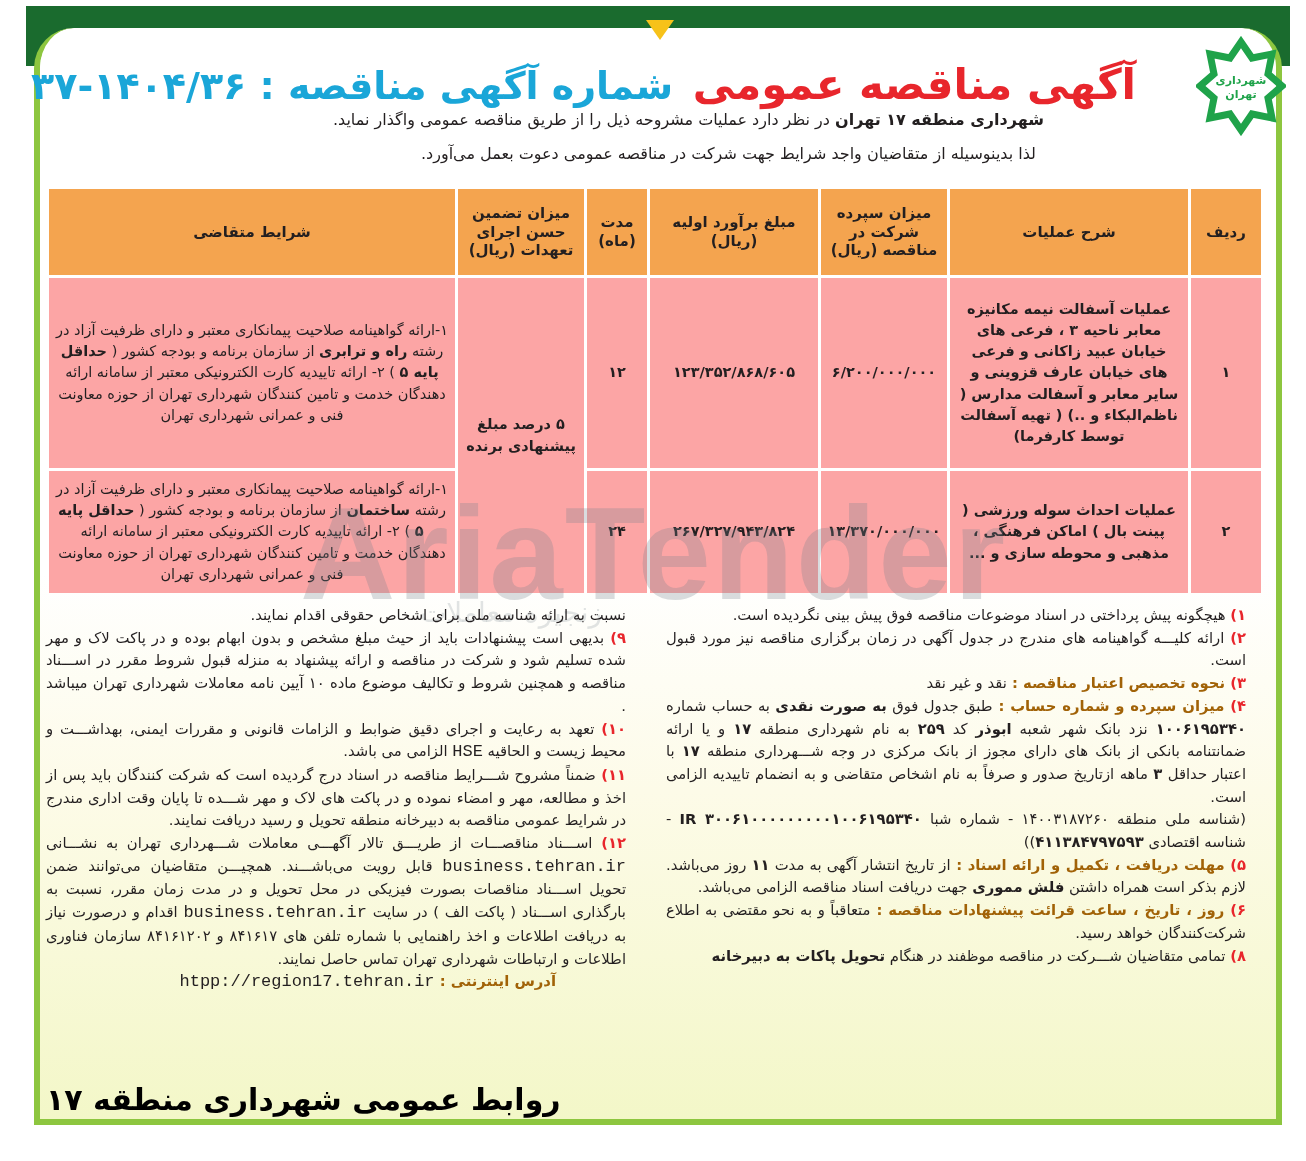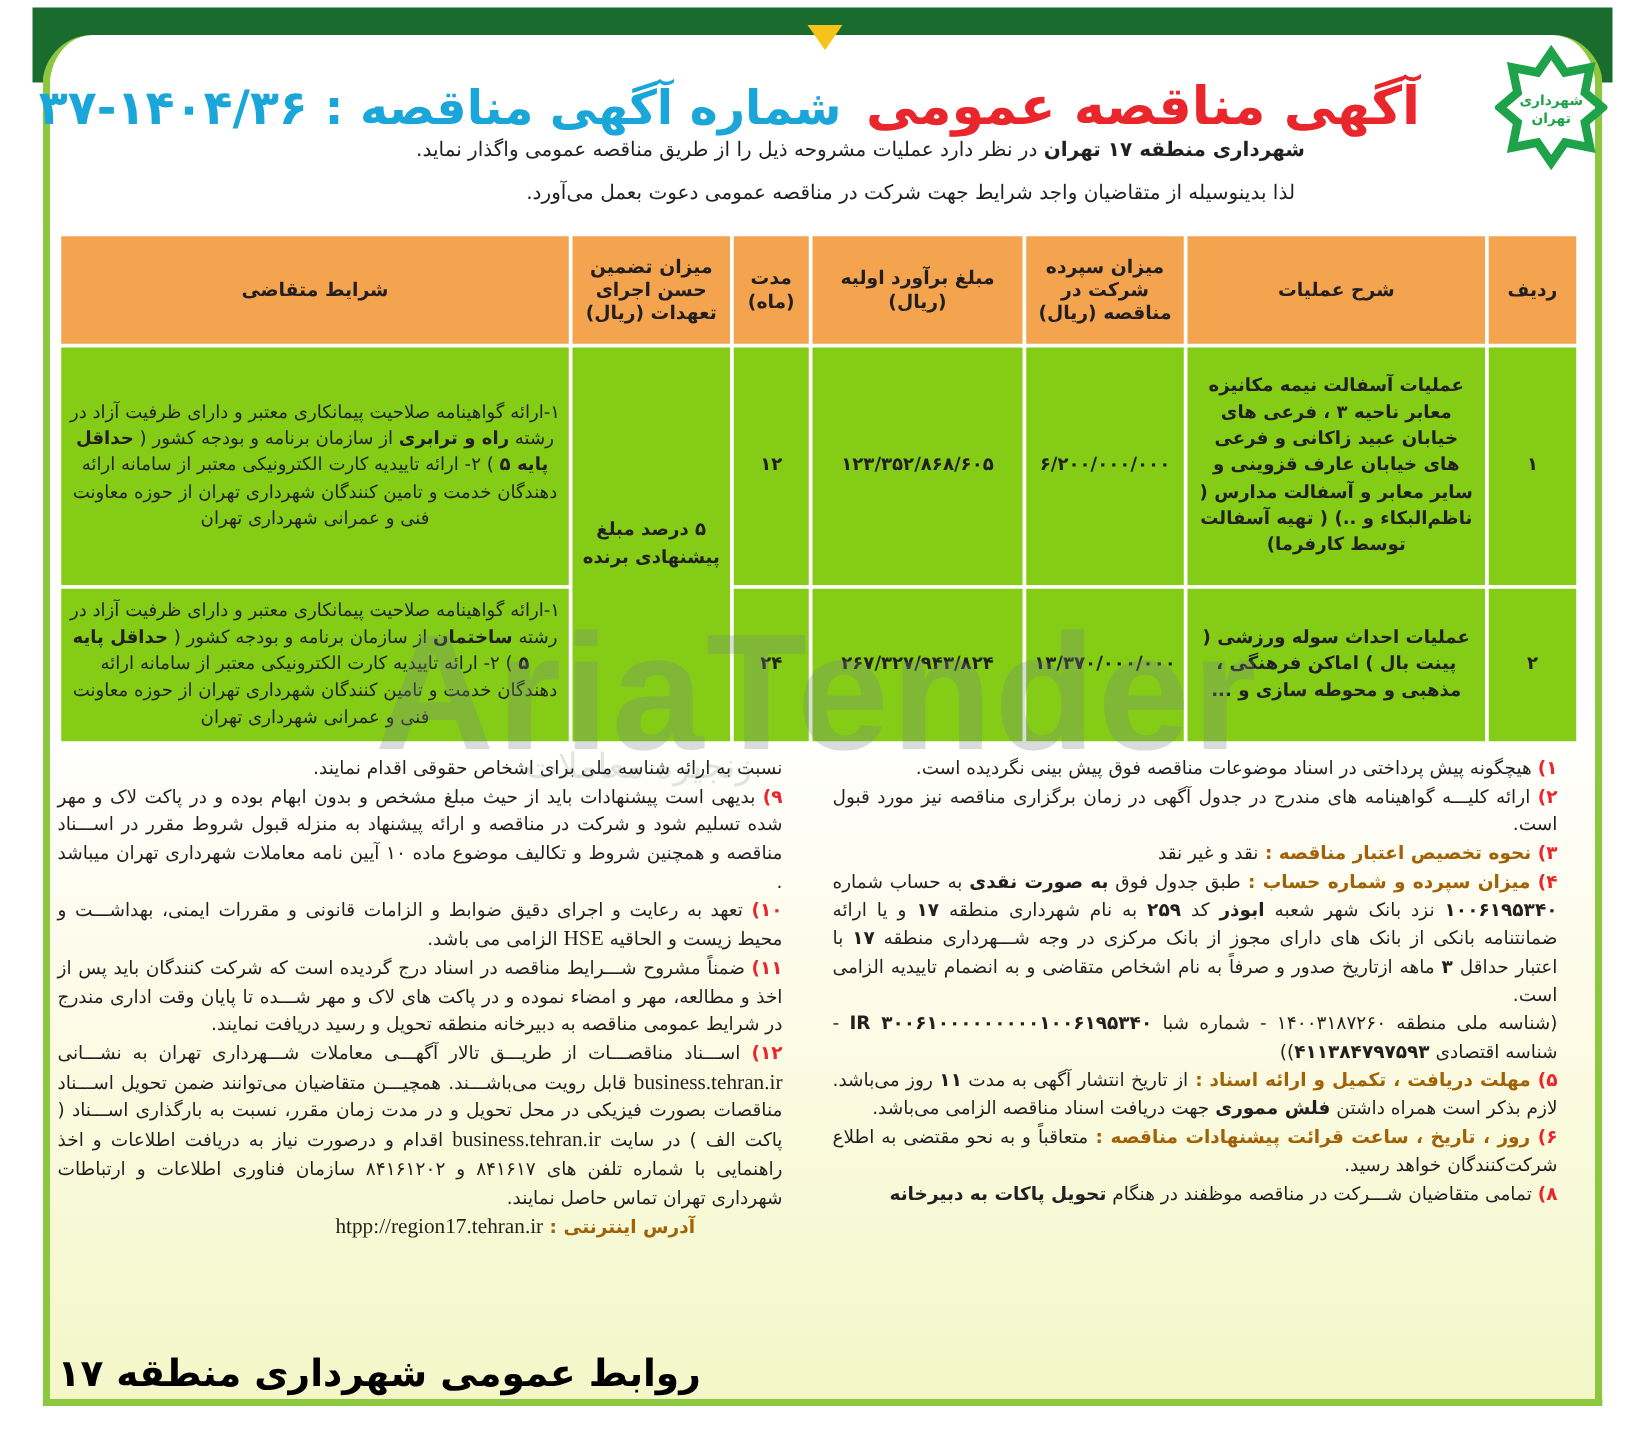--- a/index.html
+++ b/index.html
@@ -13,31 +13,31 @@
   .panel-top { position:absolute; left:0; top:0; width:100%; height:40px; border-radius:40px 40px 0 0; background:#ffffff; }
   .pointer { position:absolute; left:620px; top:14px; width:0; height:0; border-left:14px solid transparent; border-right:14px solid transparent; border-top:20px solid #f7c21a; }
   .logo { position:absolute; right:20px; top:36px; width:90px; height:100px; }
   .title-row { position:absolute; right:170px; top:36px; direction:rtl; white-space:nowrap; font-weight:bold;margin-top:24px; }
   .t-red { color:#e8262c; font-size:42px; font-family:"DejaVu Sans", sans-serif; }
   .t-blue { color:#1aa6d8; font-size:38px; margin-right:14px; }
   .intro { position:absolute; right:262px; direction:rtl; font-size:16px; white-space:nowrap;text-align:center; }
   .intro b { font-weight:bold; }
   table.grid { position:absolute; left:46px; top:186px; width:1218px; border-collapse:separate; border-spacing:3px; direction:rtl; }
   table.grid th { background:#f4a44f; color:#231f20; font-size:15px; font-weight:bold; height:82px; text-align:center; vertical-align:middle; padding:2px 4px; line-height:1.25; }
-  table.grid td { background:#84cc16; font-size:14.5px; text-align:center; vertical-align:middle; padding:4px 6px; line-height:1.45; }
+  table.grid td { background:#fca5a5; font-size:14.5px; text-align:center; vertical-align:middle; padding:4px 6px; line-height:1.45; }
   td.desc { font-weight:bold; font-size:15.5px; line-height:1.35; }
   td.cond { font-size:14px; line-height:1.35; }
   td.num { font-weight:bold; font-size:15px; white-space:nowrap;margin-top:42px; }
   .notes { position:absolute; top:604px; direction:rtl; text-align:justify; font-size:14.8px; line-height:22.7px; }
   .notes.right { right:60px; width:580px; }
   .notes.left { left:46px; width:580px; }
   .notes p { margin:0; }
   .n { color:#e8262c; font-weight:bold; }
   .h { color:#a16207; font-weight:bold; }
-  .ltr { direction:ltr; unicode-bidi:embed; font-family:Liberation Serif, serif; font-size:17px; }
+  .ltr { direction:ltr; unicode-bidi:embed; font-family:Liberation Mono, monospace; font-size:17px; }
   .footer-sign { position:absolute; left:46px; top:1082px; direction:rtl; color:#000000; font-weight:bold; font-size:30px; white-space:nowrap; }
   .watermark { position:absolute; left:300px; top:478px; font-family:"Liberation Sans", sans-serif; font-size:132px; font-weight:bold;
                color:rgba(120,130,140,0.28); letter-spacing:2px; pointer-events:none; white-space:nowrap; }
   .watermark-sub { position:absolute; left:420px; top:596px; font-size:28px; color:rgba(120,130,140,0.22); direction:rtl; white-space:nowrap; pointer-events:none; }
 </style>
 </head>
 <body>
 
 <div class="frame">
   <div class="topbar"></div>

